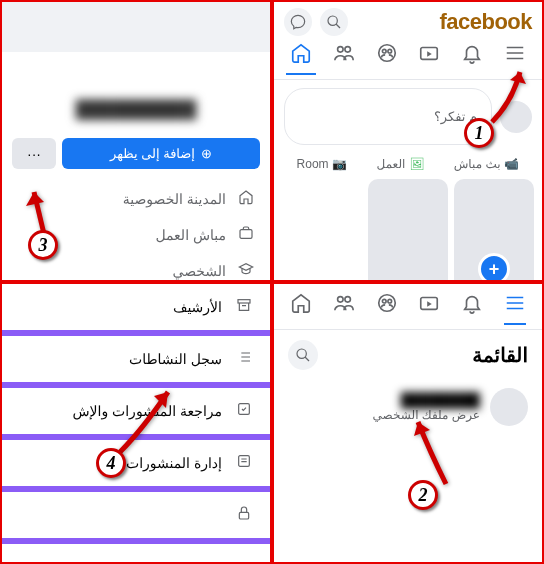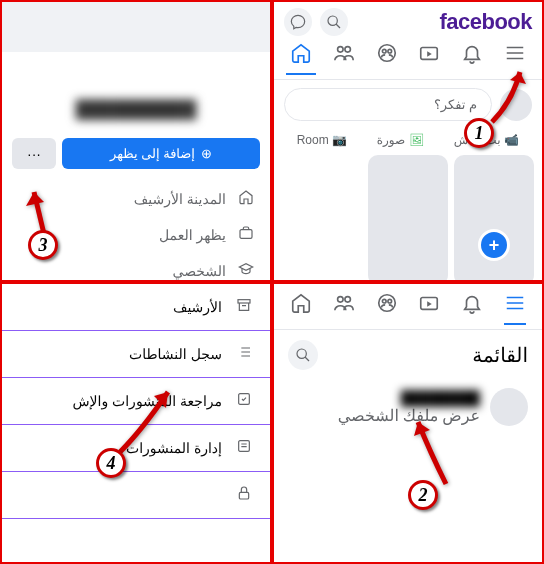--- a/index.html
+++ b/index.html
@@ -2,64 +2,64 @@
 <html><head>
 <meta charset="utf-8">
 <style>
 * { margin: 0; padding: 0; box-sizing: border-box; font-family: -apple-system, Helvetica, Arial, sans-serif; }
 body { width: 544px; height: 564px; background: #fff; position: relative; }
 .grid { display: grid; grid-template-columns: 1fr 1fr; grid-template-rows: 1fr 1fr; width: 100%; height: 100%; }
 .cell { border: 2px solid #e60000; background: #fff; overflow: hidden; position: relative; }
 
 
 .p1-header { display: flex; justify-content: space-between; align-items: center; padding: 6px 10px 2px; }
-.p1-logo { color: #4c1d95; font-weight: bold; font-size: 22px; letter-spacing: -0.5px; }
+.p1-logo { color: #a16207; font-weight: bold; font-size: 22px; letter-spacing: -0.5px; }
 .p1-hicons { display: flex; gap: 8px; }
 .p1-hicons .cbtn { width: 28px; height: 28px; border-radius: 50%; background: #f0f2f5; display: flex; align-items: center; justify-content: center; font-size: 15px; }
 .p1-tabs { display: flex; justify-content: space-around; padding: 4px 6px; border-bottom: 1px solid #e4e6eb; }
 .p1-tabs span { width: 30px; text-align: center; font-size: 20px; color: #65676b; }
 .p1-tabs .active svg { stroke: #1877f2; }
 .p1-tabs .active-underline { border-bottom: 2px solid #1877f2; padding-bottom: 4px; }
-.p1-composer { margin: 8px 10px; border: 1px solid #e4e6eb; border-radius: 20px; padding: 8px 14px; display: flex; align-items: center; direction: rtl; }
+.p1-composer { margin: 8px 10px; border: 1px solid #e4e6eb; border-radius: 20px; padding: 20px 14px; display: flex; align-items: center; direction: rtl; }
 .p1-avatar { width: 32px; height: 32px; border-radius: 50%; background: #e4e6eb; margin-left: 8px; }
 .p1-composer-text { color: #65676b; font-size: 13px; }
 .p1-actions { display: flex; justify-content: space-around; padding: 4px 8px 8px; direction: rtl; font-size: 12px; }
 .p1-action { display: flex; align-items: center; gap: 4px; color: #65676b; }
 .p1-action .ic-red { color: #f02849; }
 .p1-action .ic-green { color: #45bd62; }
 .p1-action .ic-purple { color: #c239b3; }
 .p1-stories { display: flex; gap: 6px; padding: 0 8px; direction: rtl; }
 .p1-story { width: 80px; height: 130px; border-radius: 10px; background: #e4e6eb; position: relative; }
 .p1-story-add { position: absolute; bottom: 24px; left: 50%; transform: translateX(-50%); width: 32px; height: 32px; border-radius: 50%; background: #1877f2; border: 3px solid #fff; display: flex; align-items: center; justify-content: center; color: #fff; font-size: 18px; font-weight: bold; }
 
 
 .p2-tabs { display: flex; justify-content: space-around; padding: 8px 6px 4px; border-bottom: 1px solid #e4e6eb; }
 .p2-tabs span { font-size: 20px; color: #65676b; }
 .p2-tabs .active-menu { color: #1877f2; border-bottom: 2px solid #1877f2; padding-bottom: 4px; }
 .p2-title-row { display: flex; justify-content: space-between; align-items: center; padding: 10px 14px; direction: rtl; }
-.p2-title { font-size: 20px; font-weight: normal; }
+.p2-title { font-size: 20px; font-weight: bold; }
 .p2-search { width: 30px; height: 30px; border-radius: 50%; background: #f0f2f5; display: flex; align-items: center; justify-content: center; }
 .p2-profile { display: flex; align-items: center; padding: 8px 14px; direction: rtl; gap: 10px; }
 .p2-pavatar { width: 38px; height: 38px; border-radius: 50%; background: #e4e6eb; }
 .p2-pname { font-size: 14px; color: #050505; filter: blur(4px); }
-.p2-psub { font-size: 16px; color: #65676b; font-family: Liberation Serif, serif; }
+.p2-psub { font-size: 12px; color: #65676b; }
 
 
 .p3-cover { width: 100%; height: 50px; background: #f0f2f5; }
 .p3-name { text-align: center; font-size: 17px; font-weight: bold; margin: 48px 0 10px; filter: blur(5px); color: #333; }
 .p3-btnrow { display: flex; padding: 8px 10px; gap: 6px; direction: rtl; }
 .p3-addstory { flex: 1; background: #1877f2; color: #fff; border-radius: 6px; padding: 8px; font-size: 13px; display: flex; align-items: center; justify-content: center; gap: 6px; font-weight: 500; }
 .p3-more { width: 44px; background: #e4e6eb; border-radius: 6px; display: flex; align-items: center; justify-content: center; font-size: 14px; color: #050505; }
 .p3-info { padding: 4px 14px; direction: rtl; }
 .p3-info-item { display: flex; align-items: center; gap: 10px; padding: 8px 0; color: #65676b; font-size: 14px; }
 .p3-info-item .ico { width: 20px; text-align: center; font-size: 16px; }
 
 
 .p4-list { direction: rtl; }
-.p4-item { display: flex; align-items: center; gap: 12px; padding: 13px 16px; border-bottom: 1px solid #8b5cf6; font-size: 14px; color: #050505; }
+.p4-item { display: flex; align-items: center; gap: 12px; padding: 13px 16px; border-bottom: 6px solid #8b5cf6; font-size: 14px; color: #050505; }
 .p4-item .ico { width: 20px; text-align: center; color: #050505; font-size: 16px; }
 
 
 .callout { position: absolute; width: 30px; height: 30px; border-radius: 50%; background: #fff; border: 3px solid #c00; display: flex; align-items: center; justify-content: center; font-style: italic; font-family: Georgia, serif; font-size: 18px; font-weight: bold; box-shadow: 2px 2px 3px rgba(0,0,0,0.5); z-index: 10; }
 .arrow { position: absolute; z-index: 9; }
 .arrow svg { filter: drop-shadow(1px 1px 2px rgba(0,0,0,0.4)); }
 
 
 .icon-svg { width: 22px; height: 22px; stroke: #65676b; stroke-width: 1.8; fill: none; }
 .icon-sm { width: 16px; height: 16px; stroke: #65676b; stroke-width: 1.8; fill: none; }
@@ -79,30 +79,30 @@
     </div>
     <div class="p3-more">···</div>
   </div>
   <div class="p3-info">
     <div class="p3-info-item">
       <span class="ico">
         <svg class="icon-sm" viewBox="0 0 24 24">
               <path d="M3 10l9-7 9 7v10a2 2 0 01-2 2h-4v-7h-6v7H5a2 2 0 01-2-2V10z"></path>
             </svg>
       </span>
-      <span>المدينة الأرشيف</span>
+      <span>المدينة الخصوصية</span>
     </div>
     <div class="p3-info-item">
       <span class="ico">
         <svg class="icon-sm" viewBox="0 0 24 24">
               <rect x="3" y="7" width="18" height="13" rx="2"></rect>
               <path d="M8 7V5a2 2 0 012-2h4a2 2 0 012 2v2"></path>
             </svg>
       </span>
-      <span>يظهر العمل</span>
+      <span>مباش العمل</span>
     </div>
     <div class="p3-info-item">
       <span class="ico">
         <svg class="icon-sm" viewBox="0 0 24 24">
               <path d="M2 9l10-5 10 5-10 5-10-5z"></path>
               <path d="M6 11v5c0 1 3 3 6 3s6-2 6-3v-5"></path>
             </svg>
       </span>
       <span>الشخصي</span>
     </div>
@@ -177,21 +177,21 @@
       <span class="p1-composer-text">م تفكر؟</span>
     </div>
   </div>
   <div class="p1-actions">
     <div class="p1-action">
           <span class="ic-red">📹</span>
           <span>بث مباش</span>
         </div>
     <div class="p1-action">
           <span class="ic-green">🖼</span>
-          <span>صورة</span>
+          <span>العمل</span>
         </div>
     <div class="p1-action">
           <span class="ic-purple">📷</span>
           <span>Room</span>
         </div>
   </div>
   <div class="p1-stories">
     <div class="p1-story">
       <div class="p1-story-add">+</div>
     </div>

